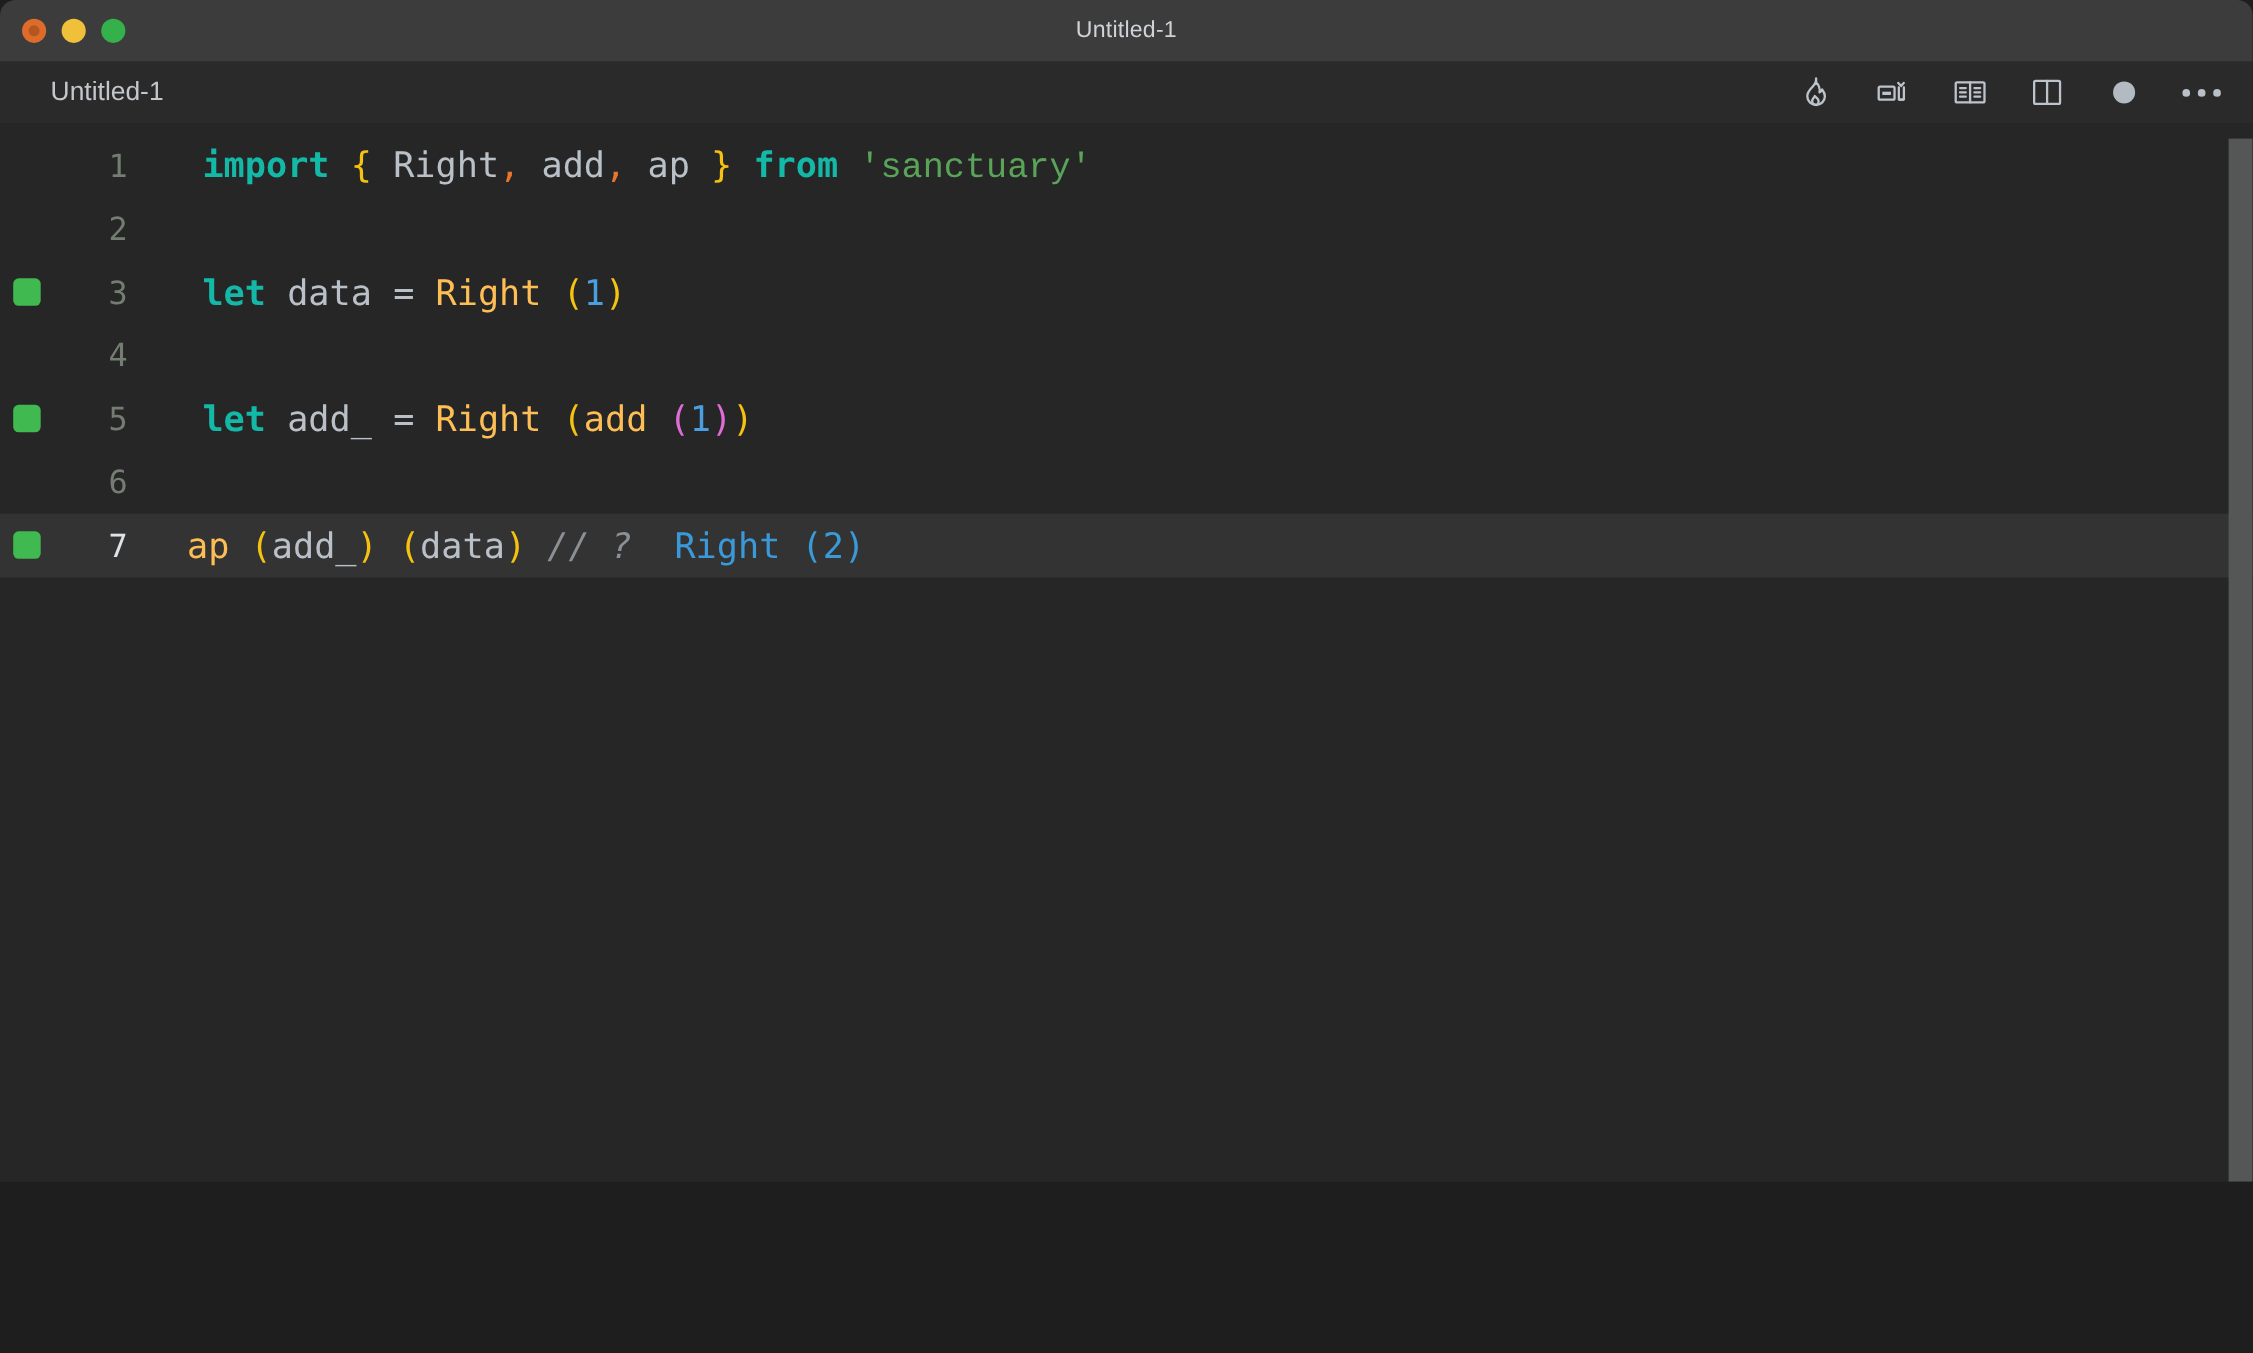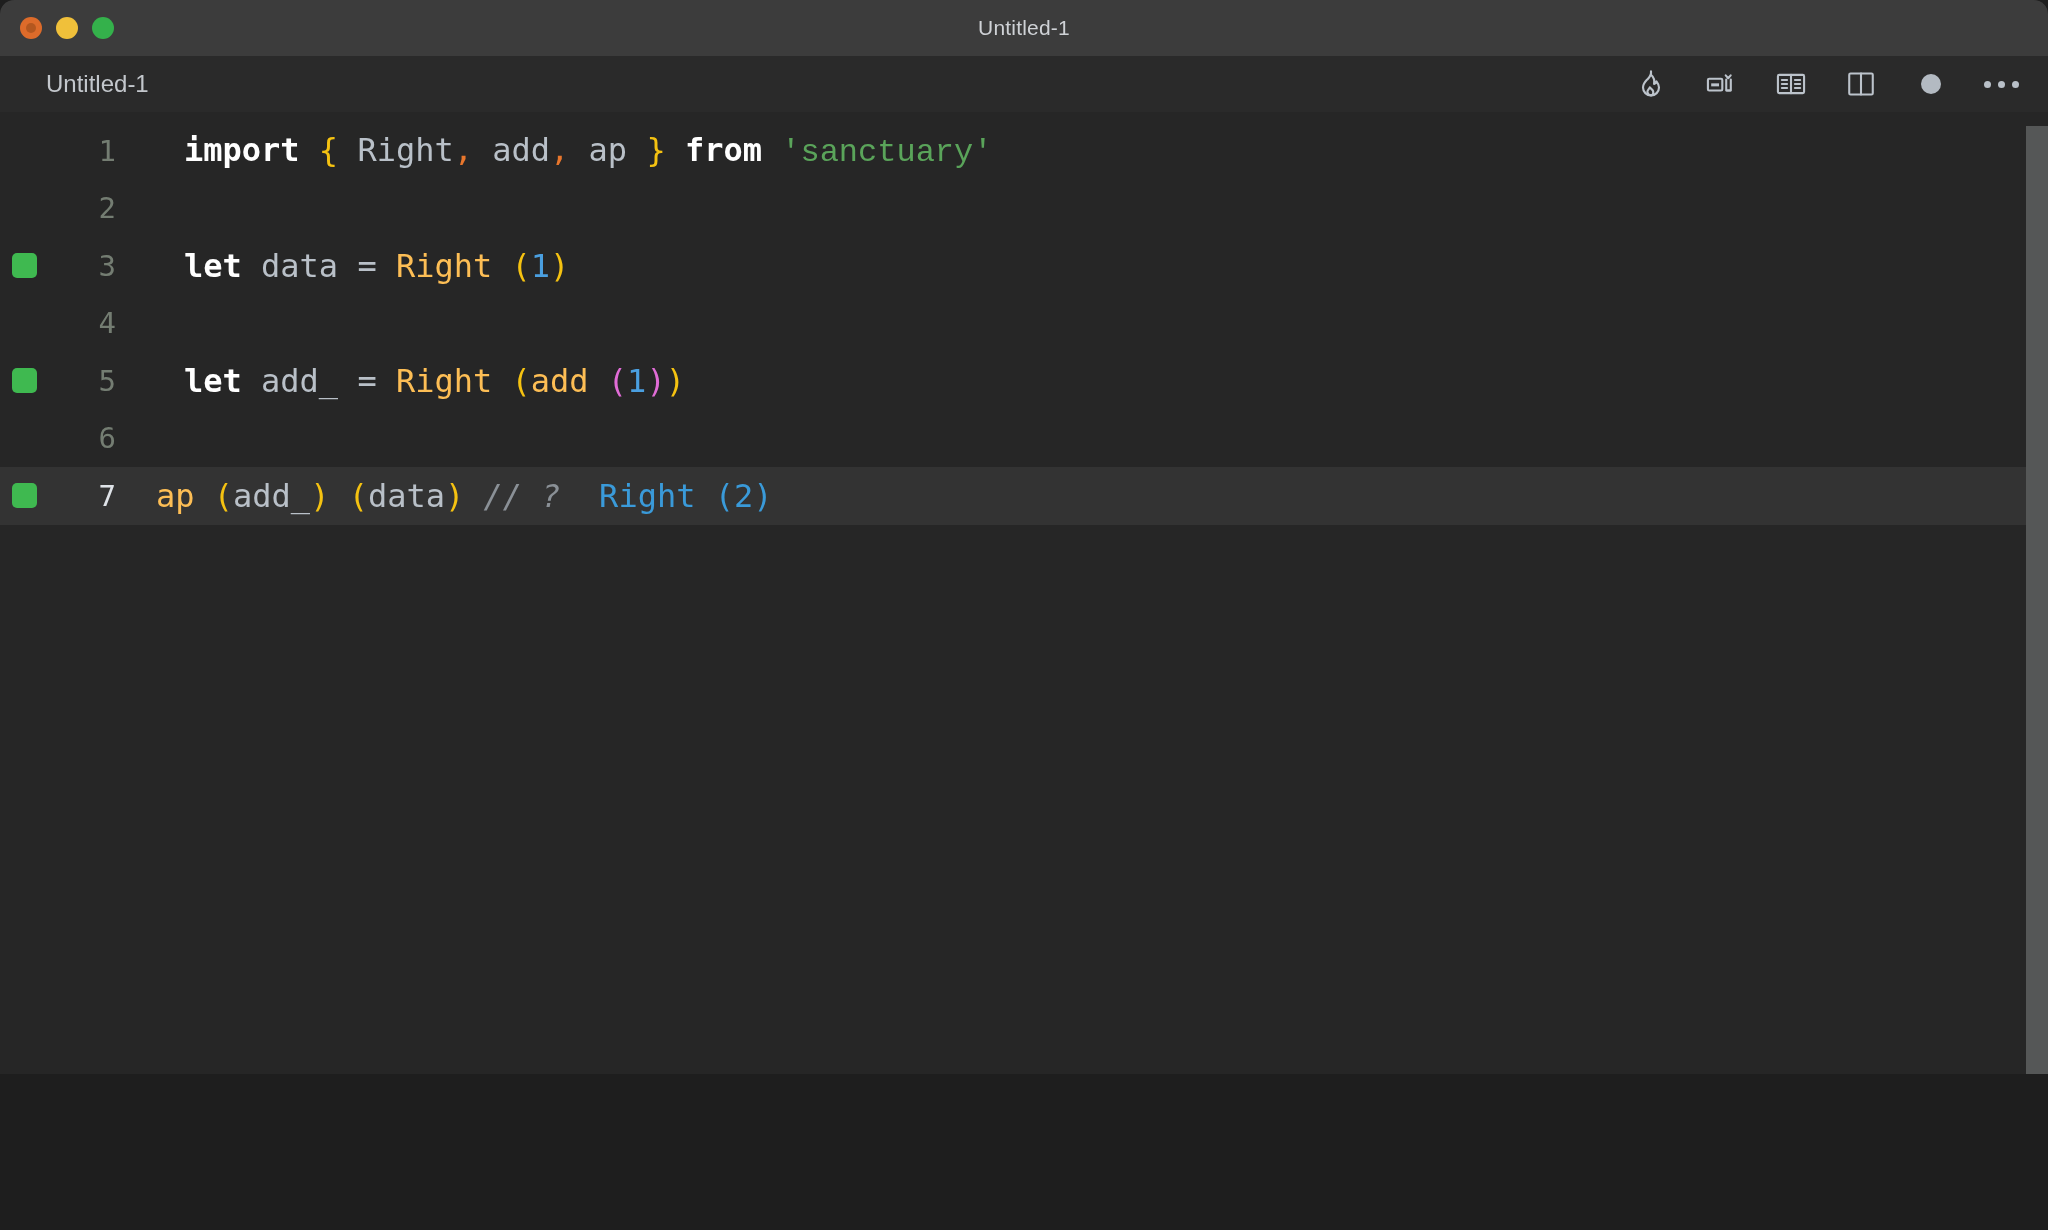--- a/index.html
+++ b/index.html
@@ -154,25 +154,25 @@
   .code {
     flex: 1 1 auto;
     font-family: "DejaVu Sans Mono", monospace;
     font-size: 32px;
     letter-spacing: 0px;
     padding-left: 60px;
     color: #b9c0c8;
   }
   .row.active .code {
     padding-left: 0;
-    margin-left: 32px;
-  }
-
-  
-  .t-key   { color: #ffffff; font-weight: bold; }
+    margin-left: 46px;
+  }
+
+  
+  .t-key   { color: #14b8a6; font-weight: bold; }
   .t-plain { color: #b9c0c8; }
   .t-brace { color: #f5c211; }
   .t-op    { color: #e8762c; }
   .t-str   { color: #5aa45a; font-family: Liberation Mono, monospace; }
   .t-fn    { color: #fdbe55; }
   .t-num   { color: #4a9fe0; }
   .t-paren { color: #f5c211; }
   .t-paren2{ color: #e06cd6; }
   .t-eq    { color: #b9c0c8; }
   .t-com   { color: #8a9096; font-style: italic; }

